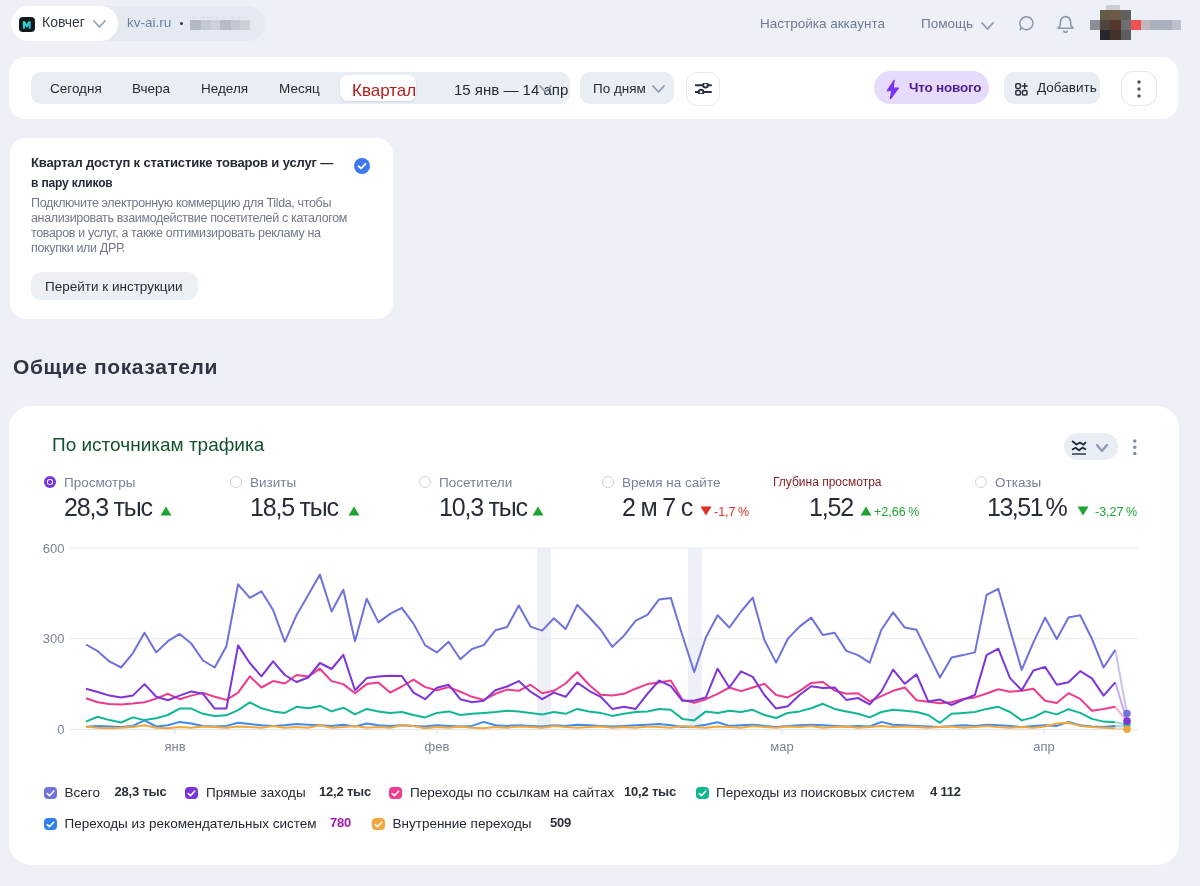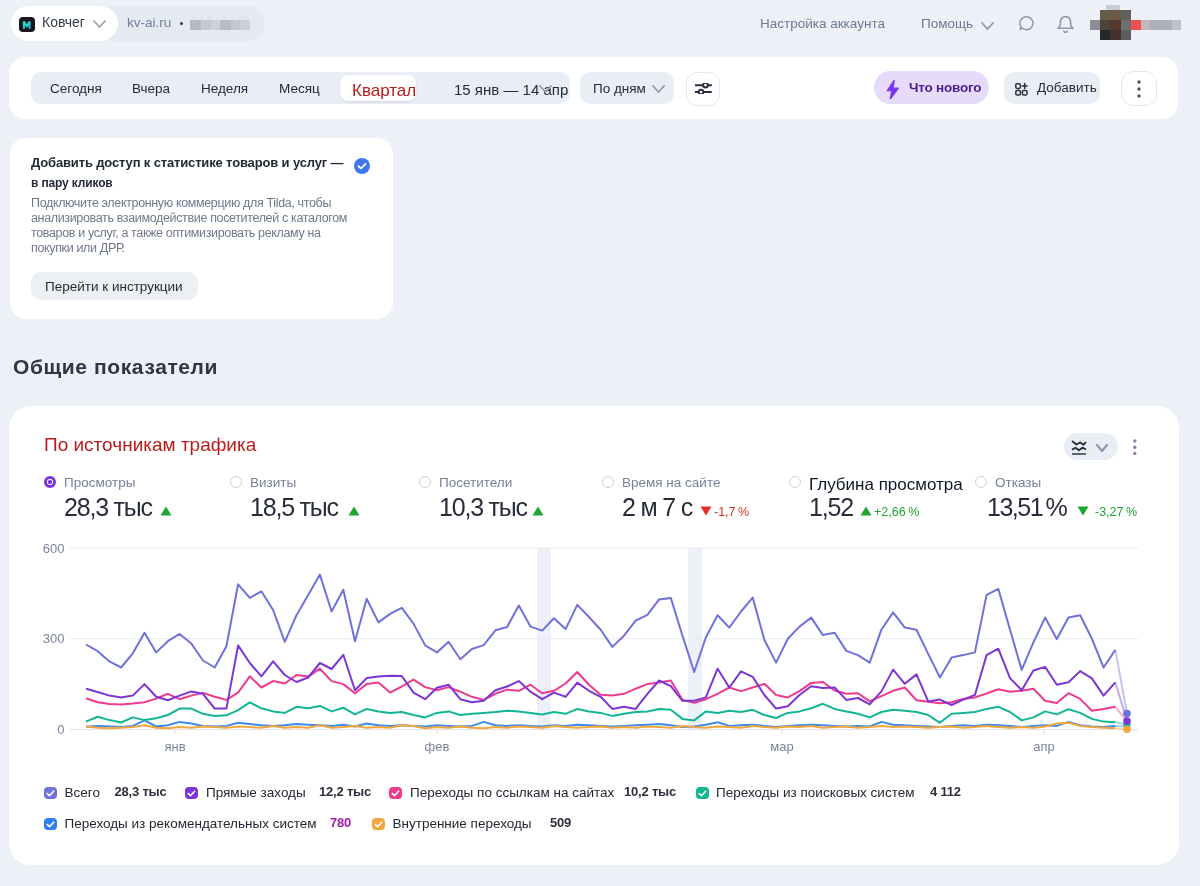--- a/index.html
+++ b/index.html
@@ -112,34 +112,34 @@
 <div class="txt" style="left:1037px;top:80px;font-size:13.5px;color:#262c36">Добавить</div>
 <div class="abs" style="left:1121px;top:71px;width:36px;height:35px;background:#fff;border:1px solid #e2e6ed;border-radius:12px">
  <svg width="4" height="18" viewBox="0 0 4 18" style="position:absolute;left:15px;top:8px">
   <circle cx="2" cy="2" r="1.7" fill="#4a515e"></circle>
       <circle cx="2" cy="9" r="1.7" fill="#4a515e"></circle>
       <circle cx="2" cy="16" r="1.7" fill="#4a515e"></circle>
  </svg>
 </div>
 
 <div class="card" style="left:10px;top:138px;width:383px;height:181px;border-radius:16px"></div>
-<div class="txt" style="left:31px;top:155px;font-size:13px;font-weight:bold;letter-spacing:-0.15px;color:#222a36">Добавить доступ к статистике товаров и услуг —</div>
+<div class="txt" style="left:31px;top:155px;font-size:13px;font-weight:bold;letter-spacing:-0.15px;color:#222a36">Квартал доступ к статистике товаров и услуг —</div>
 <div class="txt" style="left:31px;top:176px;font-size:12px;font-weight:bold;letter-spacing:-0.15px;color:#222a36">в пару кликов</div>
 <svg class="abs" style="left:354px;top:158px" width="16" height="16" viewBox="0 0 16 16">
  <circle cx="8" cy="8" r="8" fill="#3e78f0"></circle>
  <path d="M4.5 8.2 L7 10.5 L11.5 5.8" fill="none" stroke="#fff" stroke-width="1.8" stroke-linecap="round" stroke-linejoin="round"></path>
 </svg>
 <div class="txt" style="left:31px;top:195.5px;font-size:12.5px;letter-spacing:-0.35px;color:#6f798b;line-height:15.2px">Подключите электронную коммерцию для Tilda, чтобы<br>анализировать взаимодействие посетителей с каталогом<br>товаров и услуг, а также оптимизировать рекламу на<br>покупки или ДРР.</div>
 <div class="abs" style="left:31px;top:272px;width:167px;height:28px;background:#eceff4;border-radius:10px"></div>
 <div class="txt" style="left:45px;top:278.5px;font-size:13.5px;color:#262c36">Перейти к инструкции</div>
 
 <div class="txt" style="left:13px;top:354.5px;font-size:21px;font-weight:bold;letter-spacing:0.6px;color:#2e3644">Общие показатели</div>
 
 <div class="card" style="left:9px;top:406px;width:1169.5px;height:458.5px;border-radius:22px"></div>
-<div class="txt" style="left:44px;top:433.5px;font-size:19px;color:#b91c1c">По источникам трафика</div>
+<div class="txt" style="left:52px;top:433.5px;font-size:19px;color:#14532d">По источникам трафика</div>
 <div class="abs" style="left:1063.5px;top:432.5px;width:54px;height:27px;background:#e9edf4;border-radius:13.5px"></div>
 <svg class="abs" style="left:1071px;top:438.5px" width="16" height="17" viewBox="0 0 16 17">
  <path d="M1 2 L5.5 5.5 L9 3.5 L12.5 5.7 L15 3.2" fill="none" stroke="#222c3a" stroke-width="1.9" stroke-linejoin="round"></path>
  <path d="M1 10.7 L4.5 8.7 L8 11.2 L11.5 8.7 L15 10.5" fill="none" stroke="#222c3a" stroke-width="1.9" stroke-linejoin="round"></path>
  <line x1="1" y1="15" x2="15" y2="15" stroke="#4d5668" stroke-width="1.8"></line>
 </svg>
 <svg style="position:absolute;left:1096px;top:444px" width="12" height="10" viewBox="0 0 12 10">
     <path d="M1 1 L6.0 7 L11 1" fill="none" stroke="#8c99b0" stroke-width="2.2" stroke-linecap="round" stroke-linejoin="round"></path>
   </svg>
 <svg class="abs" style="left:1132.5px;top:439px" width="4" height="16" viewBox="0 0 4 16">
@@ -155,21 +155,21 @@
 <div class="abs" style="left:230px;top:476px;width:12px;height:12px;border-radius:50%;border:1.5px solid #ccd3de;background:#fff"></div>
 <div class="txt" style="left:250px;top:475px;font-size:13.5px;color:#77829a">Визиты</div>
 <div class="txt" style="left:250px;top:492.5px;font-size:25px;color:#272e3a;letter-spacing:-1.2px">18,5 тыс</div>
 <div class="abs" style="left:419px;top:476px;width:12px;height:12px;border-radius:50%;border:1.5px solid #ccd3de;background:#fff"></div>
 <div class="txt" style="left:439px;top:475px;font-size:13.5px;color:#77829a">Посетители</div>
 <div class="txt" style="left:439px;top:492.5px;font-size:25px;color:#272e3a;letter-spacing:-1.2px">10,3 тыс</div>
 <div class="abs" style="left:602px;top:476px;width:12px;height:12px;border-radius:50%;border:1.5px solid #ccd3de;background:#fff"></div>
 <div class="txt" style="left:622px;top:475px;font-size:13.5px;color:#77829a">Время на сайте</div>
 <div class="txt" style="left:622px;top:492.5px;font-size:25px;color:#272e3a;letter-spacing:-1.2px">2 м 7 с</div>
 <div class="abs" style="left:789px;top:476px;width:12px;height:12px;border-radius:50%;border:1.5px solid #ccd3de;background:#fff"></div>
-<div class="txt" style="left:809px;top:475px;font-size:17px;color:#0f172a">Глубина просмотра</div>
+<div class="txt" style="left:773px;top:475px;font-size:12px;color:#7f1d1d">Глубина просмотра</div>
 <div class="txt" style="left:809px;top:492.5px;font-size:25px;color:#272e3a;letter-spacing:-1.2px">1,52</div>
 <div class="abs" style="left:975px;top:476px;width:12px;height:12px;border-radius:50%;border:1.5px solid #ccd3de;background:#fff"></div>
 <div class="txt" style="left:995px;top:475px;font-size:13.5px;color:#77829a">Отказы</div>
 <div class="txt" style="left:987px;top:492.5px;font-size:25px;color:#272e3a;letter-spacing:-1.5px">13,51 %</div>
 <svg class="abs" style="left:160px;top:506px" width="12" height="10" viewBox="0 0 12 10">
     <path d="M6 0.5 L11.5 9.5 H0.5 Z" fill="#1ea432"></path>
   </svg>
 <svg class="abs" style="left:348px;top:506px" width="12" height="10" viewBox="0 0 12 10">
     <path d="M6 0.5 L11.5 9.5 H0.5 Z" fill="#1ea432"></path>
   </svg>

